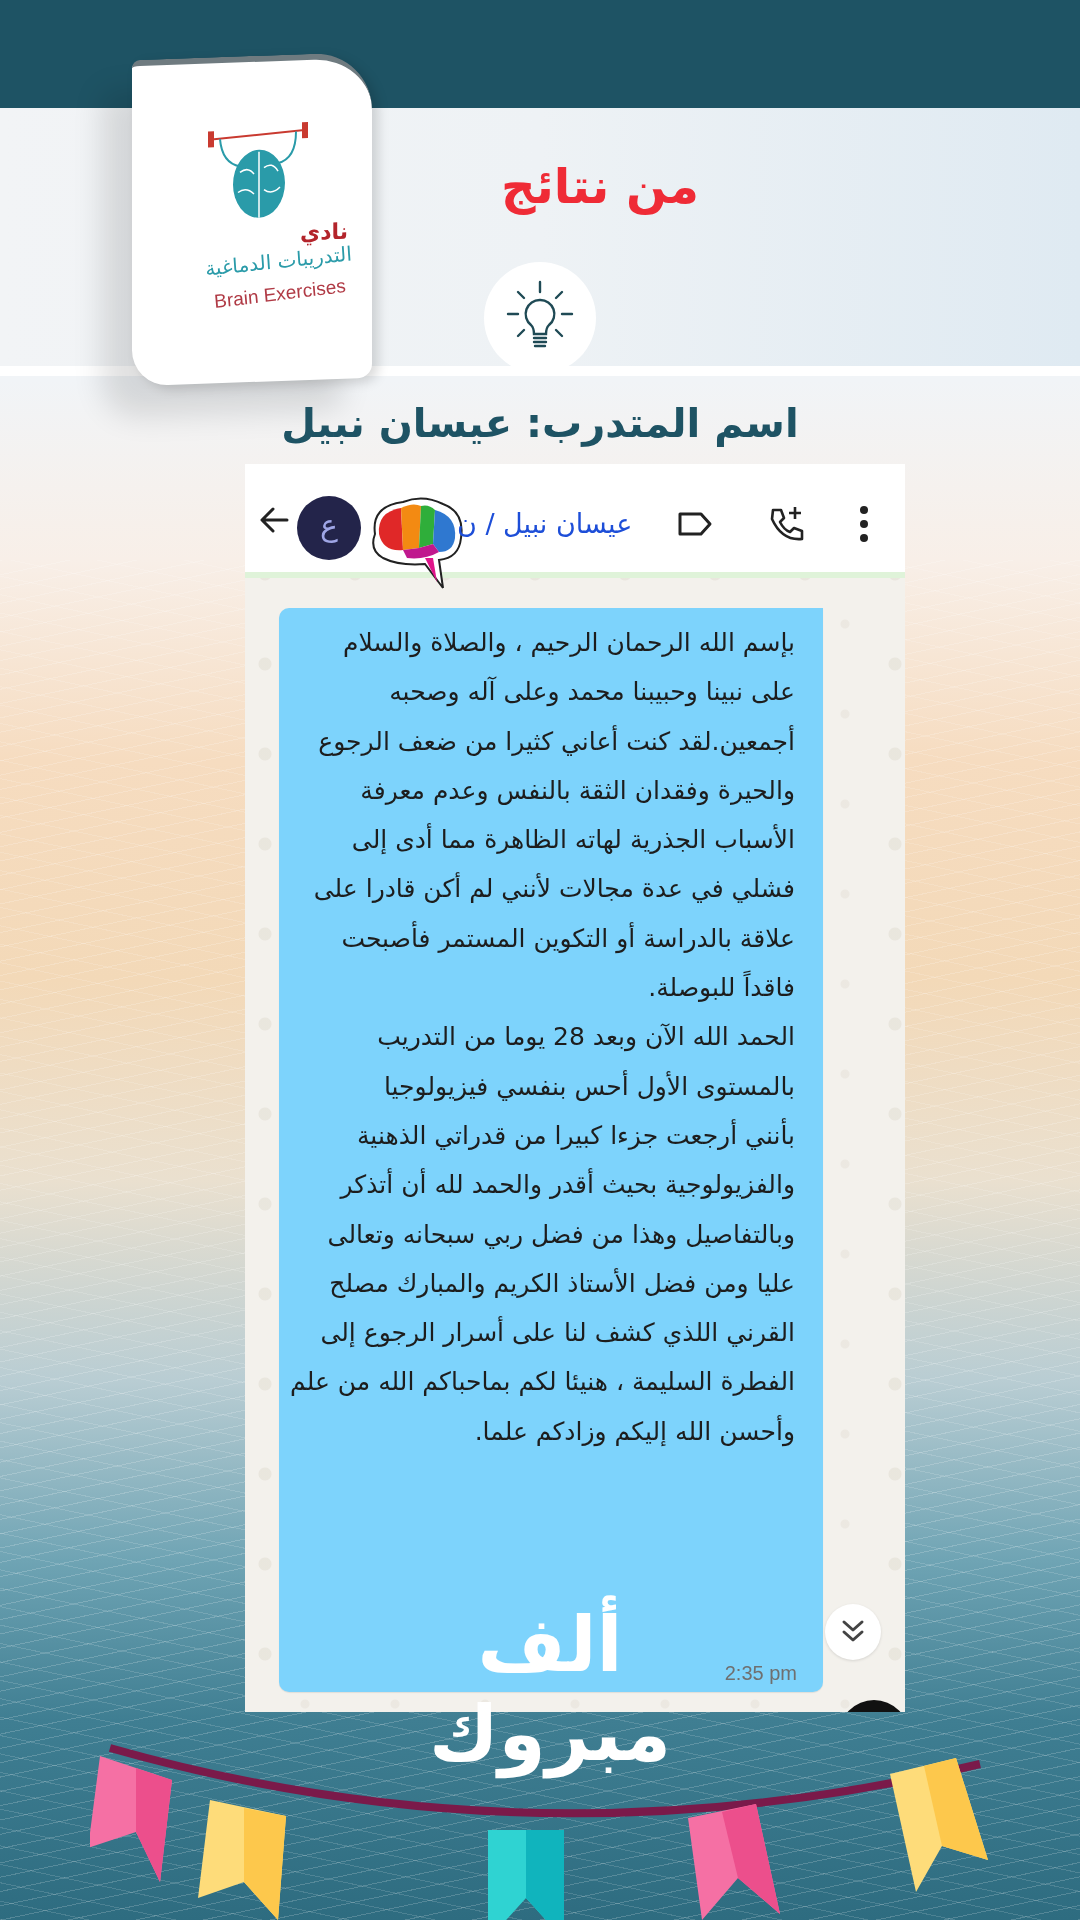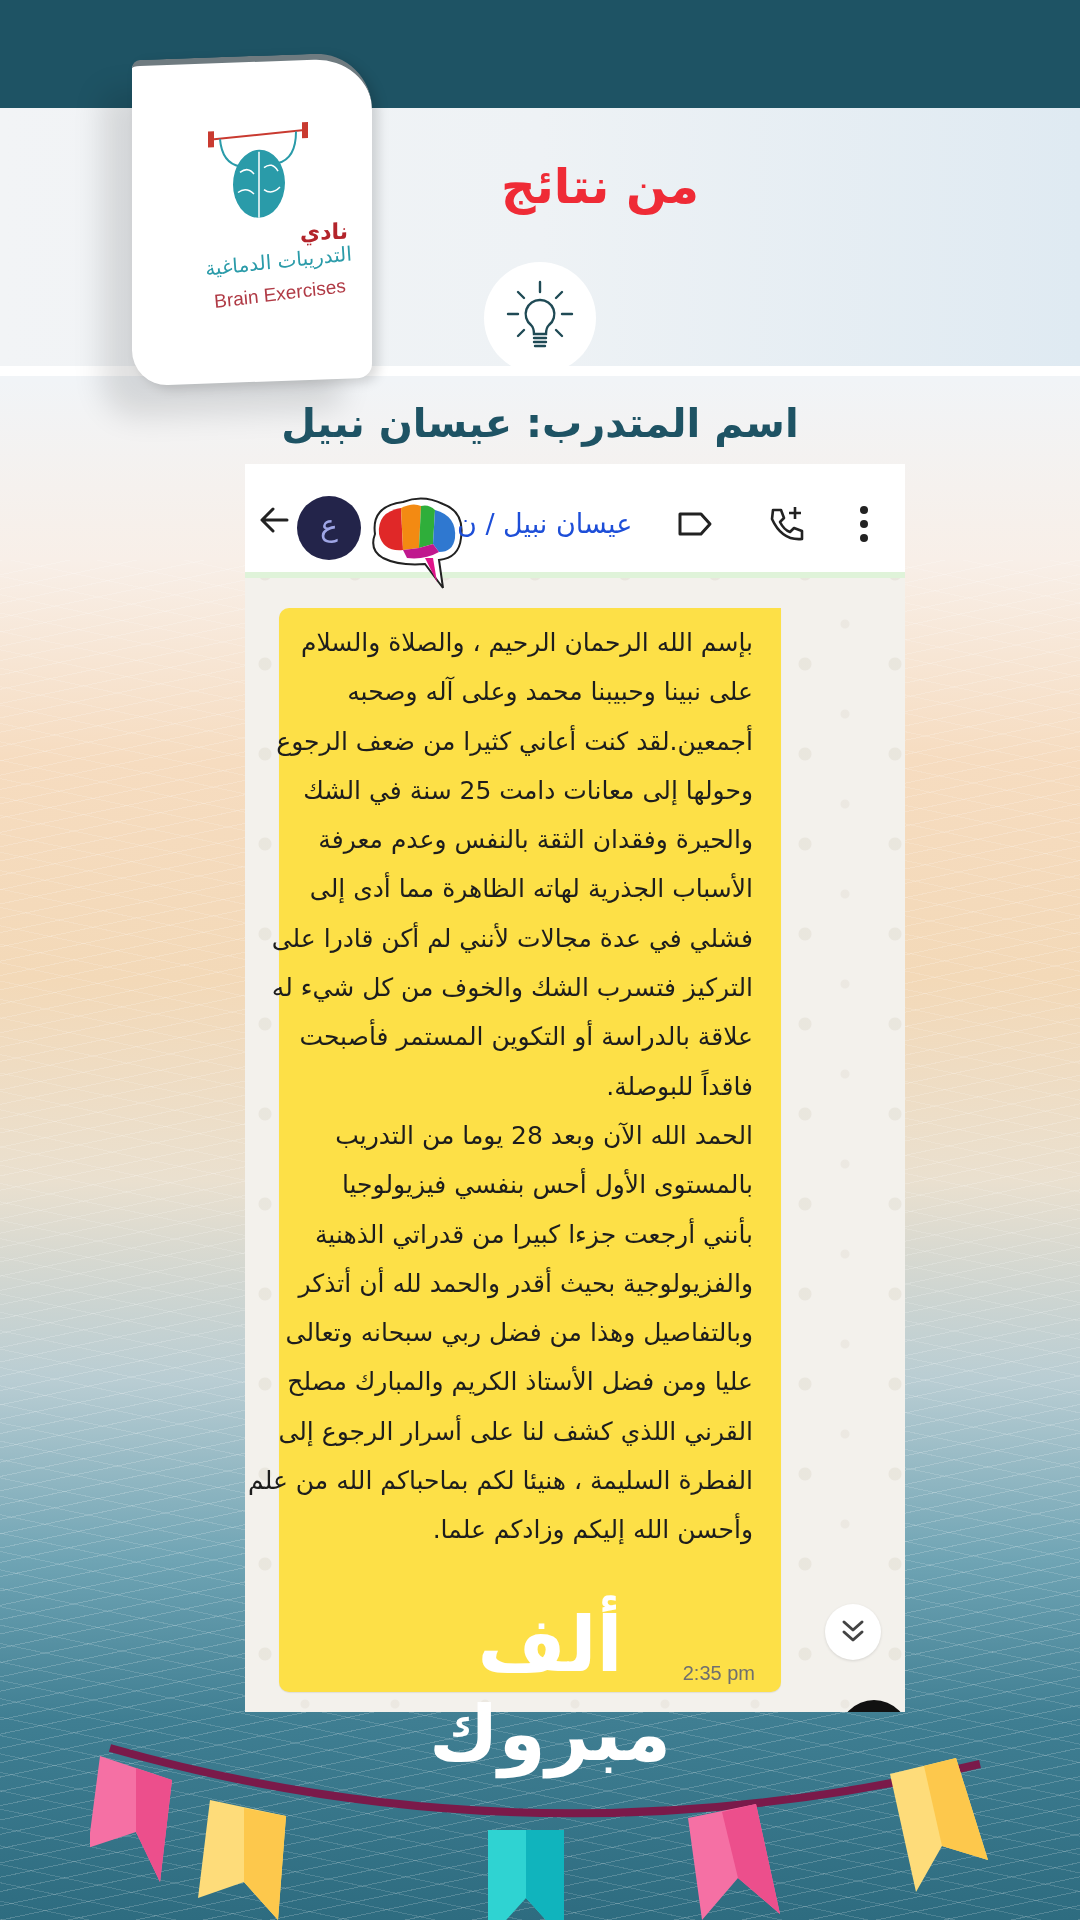--- a/index.html
+++ b/index.html
@@ -103,22 +103,22 @@
   .brain-logo { position: absolute; left: 118px; top: 30px; }
   .contact-name {
     position: absolute; left: 212px; top: 44px; width: 180px; text-align: left;
     font-size: 27px; color: #1d4ed8; direction: rtl; white-space: nowrap; overflow: hidden;
   }
   .label-icon { position: absolute; left: 432px; top: 46px; }
   .call-add-icon { position: absolute; left: 522px; top: 40px; }
   .menu-icon { position: absolute; left: 612px; top: 40px; }
 
   .bubble {
-    position: absolute; left: 34px; top: 144px; width: 502px; height: 1084px;
-    background: #fde047; border-radius: 10px 0 10px 10px;
+    position: absolute; left: 34px; top: 144px; width: 544px; height: 1084px;
+    background: #7dd3fc; border-radius: 10px 0 10px 10px;
     box-shadow: 0 1px 1px rgba(0,0,0,0.08);
   }
   .bubble-text {
     position: absolute; right: 28px; top: 10px; width: 500px;
     direction: rtl; text-align: right;
     font-size: 25px; line-height: 49.3px; color: #1d1d1d;
     font-family: "DejaVu Sans", sans-serif;
   }
   .bubble-text p { white-space: nowrap; }
   .timestamp {
@@ -220,25 +220,23 @@
       <circle cx="7" cy="20" r="4" fill="#222"></circle>
       <circle cx="7" cy="34" r="4" fill="#222"></circle>
     </svg>
   </div>
 
   <div class="bubble">
     <div class="bubble-text">
       <p>بإسم الله الرحمان الرحيم ، والصلاة والسلام</p>
       <p>على نبينا وحبيبنا محمد وعلى آله وصحبه</p>
       <p>أجمعين.لقد كنت أعاني كثيرا من ضعف الرجوع</p>
-      <p>وحولها إلى معانات دامت 25 سنة في الشك</p>
       <p>والحيرة وفقدان الثقة بالنفس وعدم معرفة</p>
       <p>الأسباب الجذرية لهاته الظاهرة مما أدى إلى</p>
       <p>فشلي في عدة مجالات لأنني لم أكن قادرا على</p>
-      <p>التركيز فتسرب الشك والخوف من كل شيء له</p>
       <p>علاقة بالدراسة أو التكوين المستمر فأصبحت</p>
       <p>فاقداً للبوصلة.</p>
       <p>الحمد الله الآن وبعد 28 يوما من التدريب</p>
       <p>بالمستوى الأول أحس بنفسي فيزيولوجيا</p>
       <p>بأنني أرجعت جزءا كبيرا من قدراتي الذهنية</p>
       <p>والفزيولوجية بحيث أقدر والحمد لله أن أتذكر</p>
       <p>وبالتفاصيل وهذا من فضل ربي سبحانه وتعالى</p>
       <p>عليا ومن فضل الأستاذ الكريم والمبارك مصلح</p>
       <p>القرني اللذي كشف لنا على أسرار الرجوع إلى</p>
       <p>الفطرة السليمة ، هنيئا لكم بماحباكم الله من علم</p>

